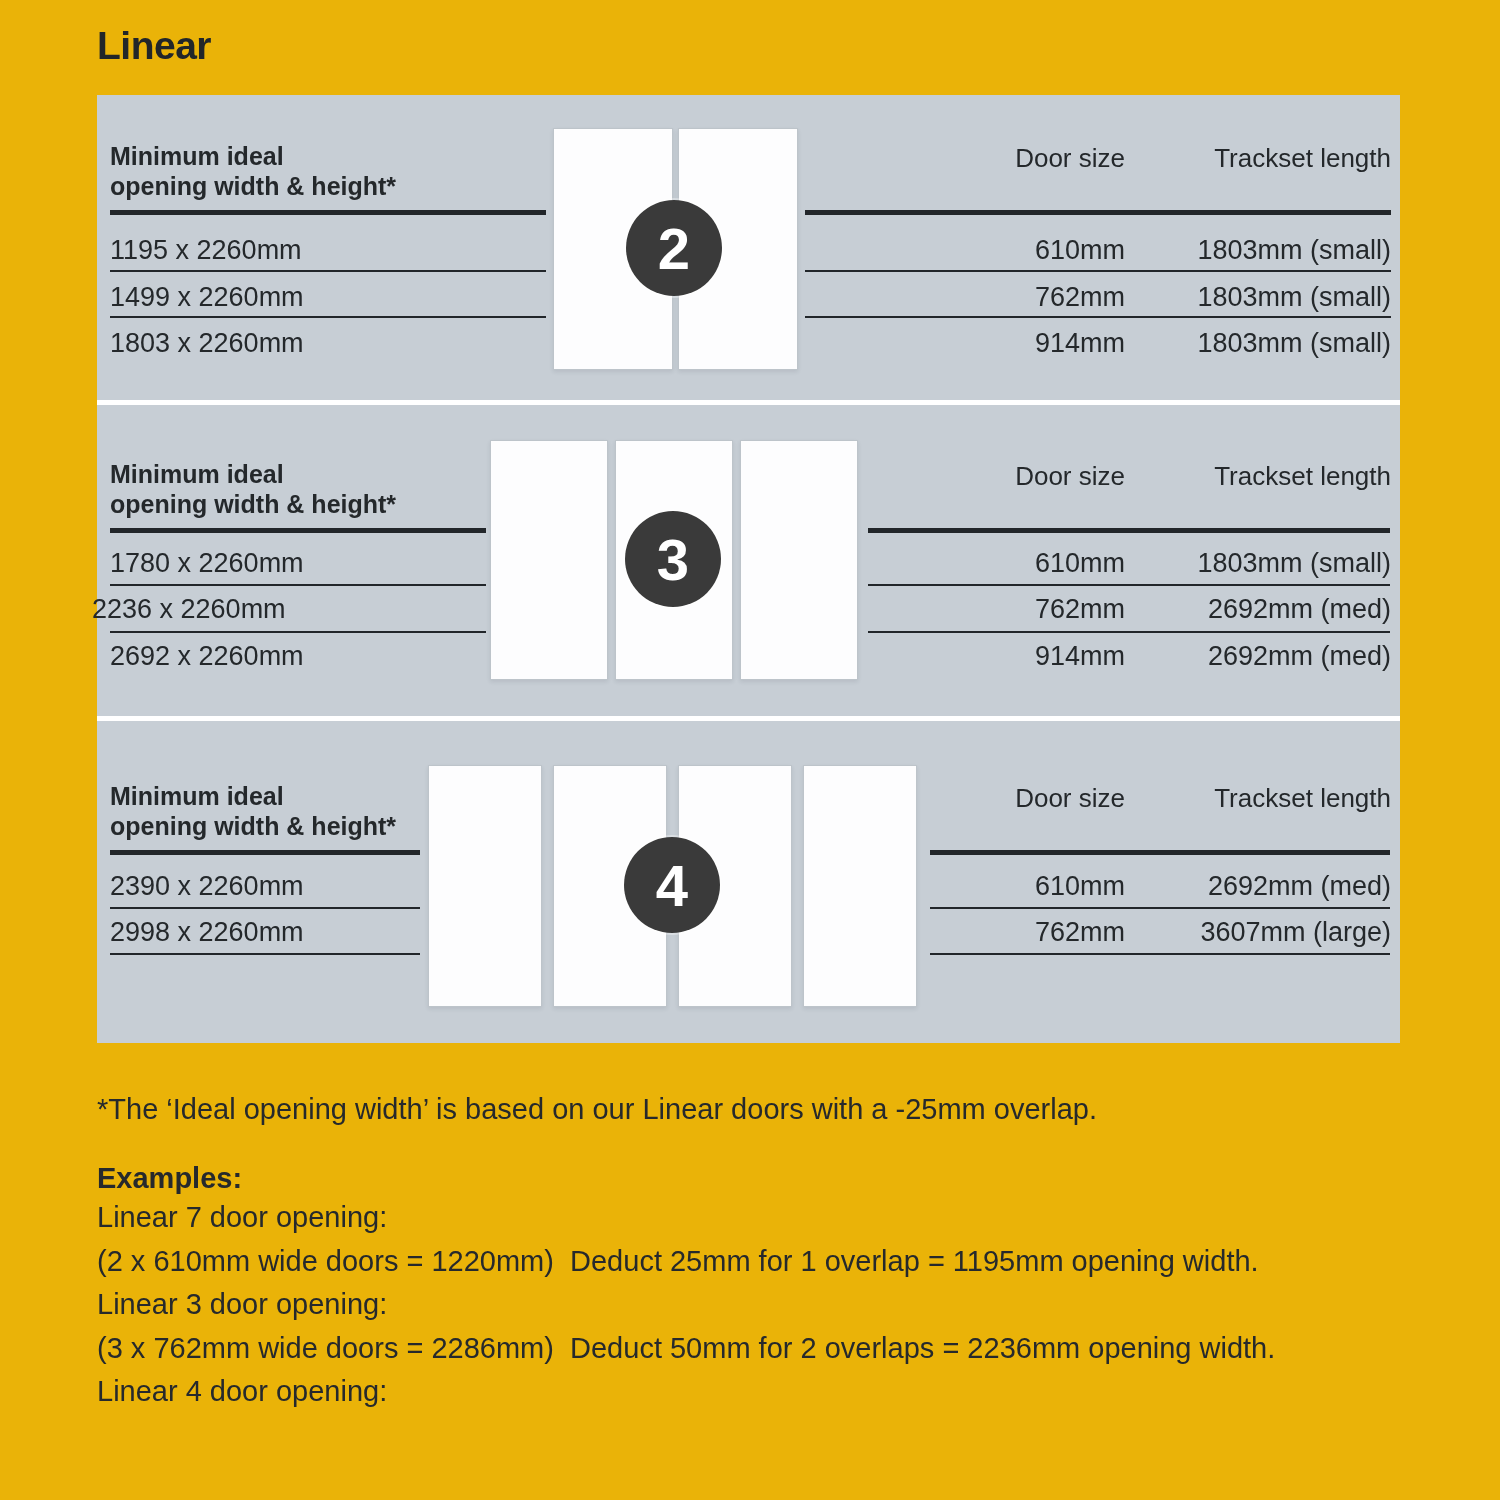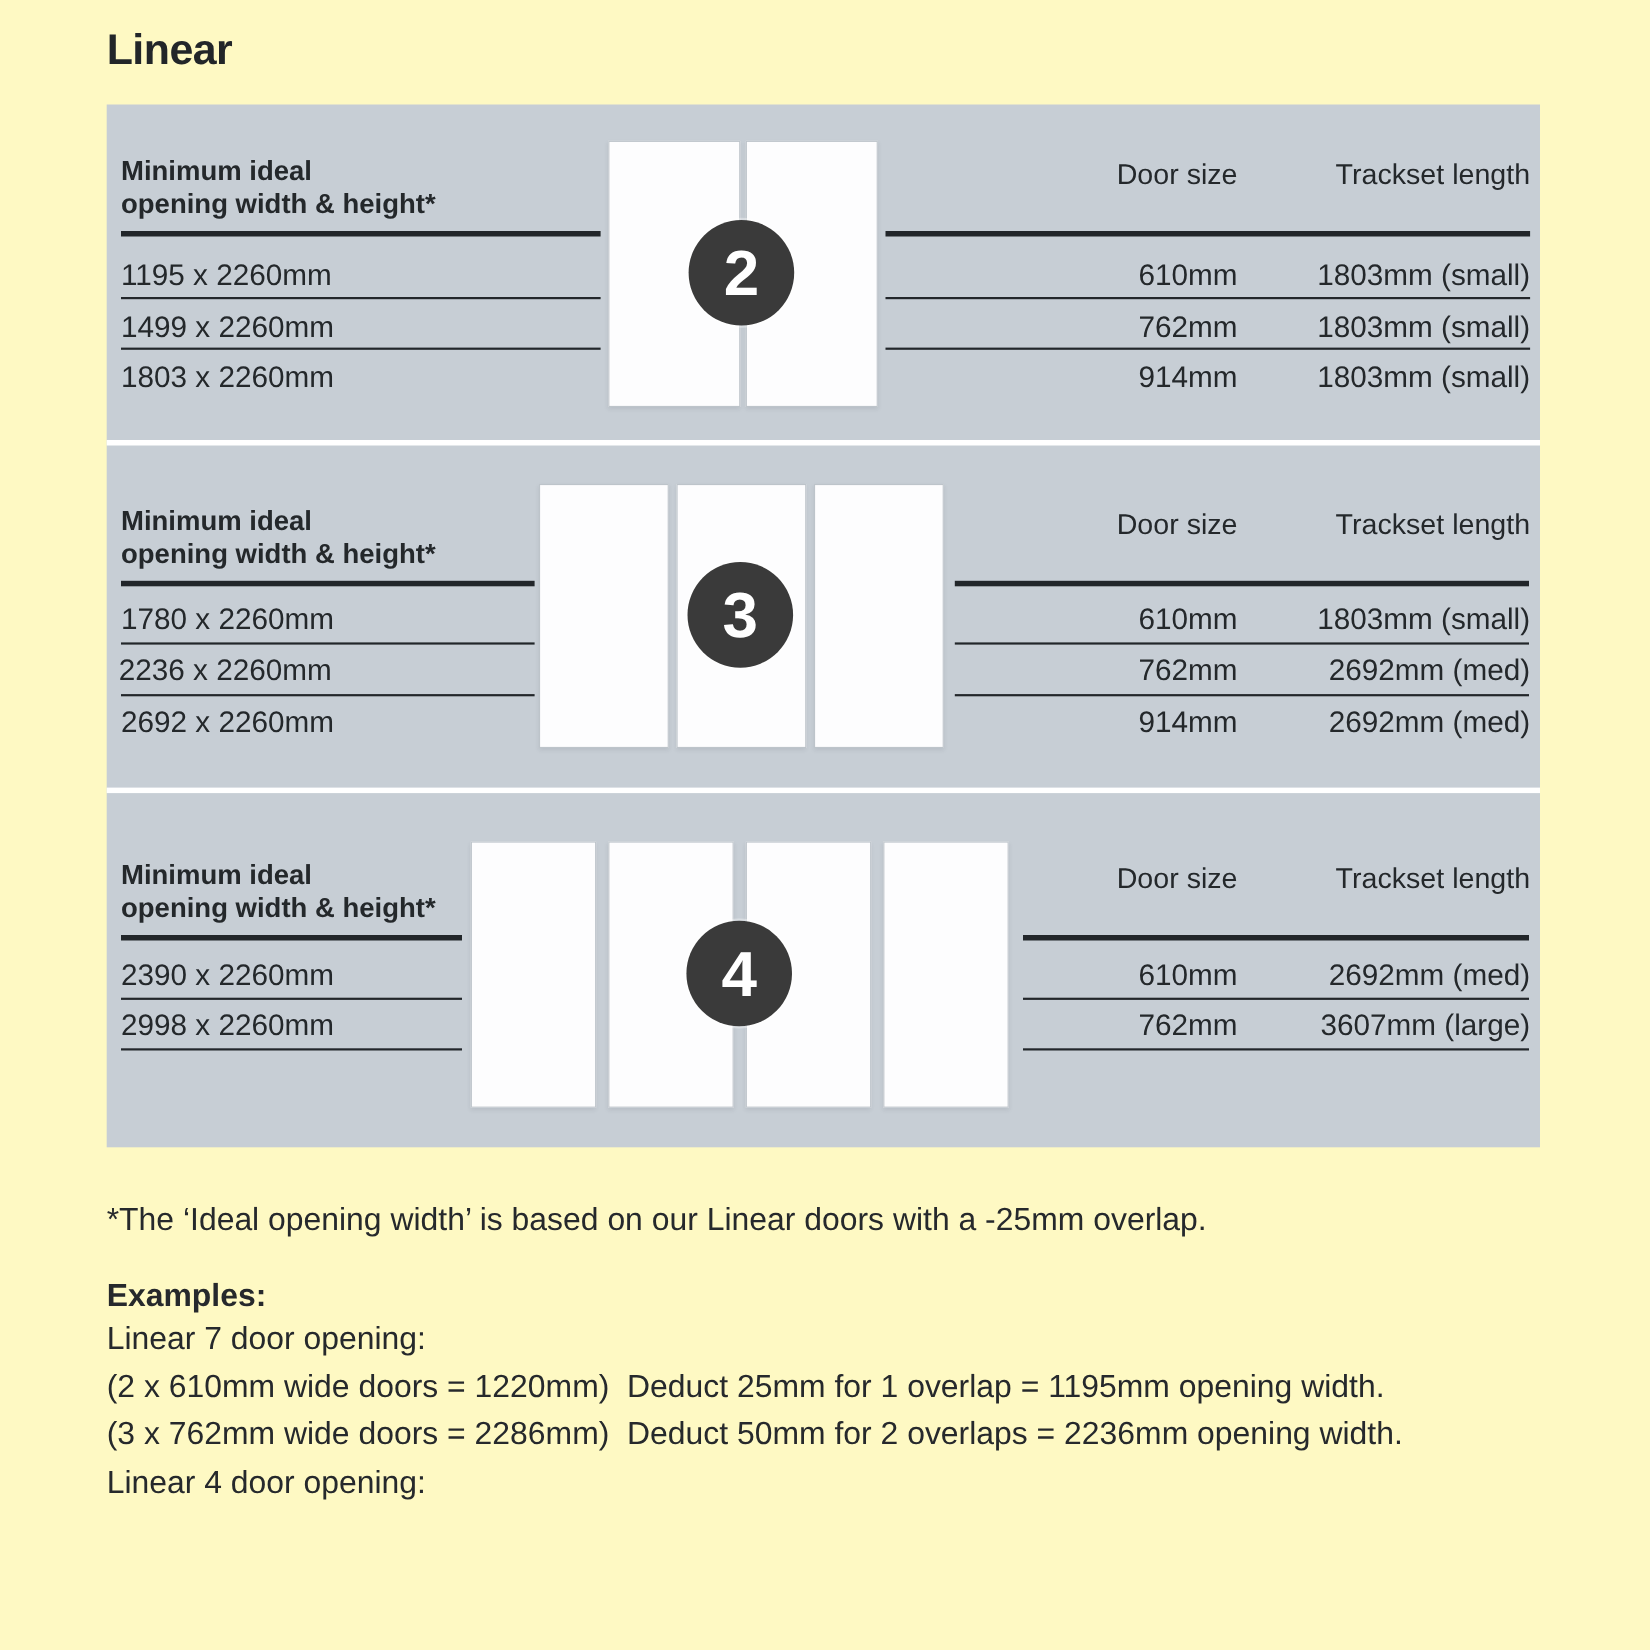--- a/index.html
+++ b/index.html
@@ -1,20 +1,20 @@
 <!DOCTYPE html>
 <html><head>
 <meta charset="utf-8">
 <style>
   html, body { margin: 0; padding: 0; background: #ffffff; }
   .page {
     position: relative;
     width: 1500px;
     height: 1500px;
-    background: #fef9c3;
+    background: #eab308;
     font-family: "Liberation Sans", "DejaVu Sans", sans-serif;
     color: #24282b;
     overflow: hidden;
   }
   .abs { position: absolute; }
   .title {
     font-size: 39px;
     font-weight: bold;
     letter-spacing: -0.5px;
     color: #222629;
@@ -113,21 +113,21 @@
   <div class="abs divider-white" style="left:97px; top:400px; width:1303px;"></div>
 
   <div class="abs lh" style="left:110px; top:459px; width:440px;">
     <span style="display:block;">Minimum ideal</span>
     <span style="display:block;">opening width &amp; height*</span>
   </div>
   <div class="abs rule-thick" style="left:110px; top:528px; width:376px;"></div>
 
   <div class="abs val" style="left:110px; top:549px;">1780 x 2260mm</div>
   <div class="abs rule-thin" style="left:110px; top:584px; width:376px;"></div>
-  <div class="abs val" style="left:108px; top:595px;">2236 x 2260mm</div>
+  <div class="abs val" style="left:92px; top:595px;">2236 x 2260mm</div>
   <div class="abs rule-thin" style="left:110px; top:631px; width:376px;"></div>
   <div class="abs val" style="left:110px; top:642px;">2692 x 2260mm</div>
 
   <div class="abs door" style="left:490px; top:440px; width:116px; height:238px;"></div>
   <div class="abs door" style="left:615px; top:440px; width:116px; height:238px;"></div>
   <div class="abs door" style="left:740px; top:440px; width:116px; height:238px;"></div>
   <div class="abs badge" style="left:625px; top:511px;">
     <span>3</span>
   </div>
 
@@ -176,17 +176,18 @@
   <div class="abs val right-align" style="left:1135px; top:918px; width:256px;">3607mm (large)</div>
   <div class="abs rule-thin" style="left:930px; top:953px; width:460px;"></div>
 
   <div class="abs footnote" style="left:97px; top:1091px;"><span>*The ‘Ideal opening width’ is based on our Linear doors with a </span><b>-25mm overlap.</b></div>
 
   <div class="abs examples-heading" style="left:97px; top:1162px;">Examples:</div>
 
   <div class="abs" style="left:97px; top:1196px;">
     <div class="example-line">Linear 7 door opening:</div>
     <div class="example-line">(2 x 610mm wide doors = 1220mm)  Deduct 25mm for 1 overlap = 1195mm opening width.</div>
+    <div class="example-line">Linear 3 door opening:</div>
     <div class="example-line">(3 x 762mm wide doors = 2286mm)  Deduct 50mm for 2 overlaps = 2236mm opening width.</div>
     <div class="example-line">Linear 4 door opening:</div>
   </div>
 
 </div>
 
 </body></html>

